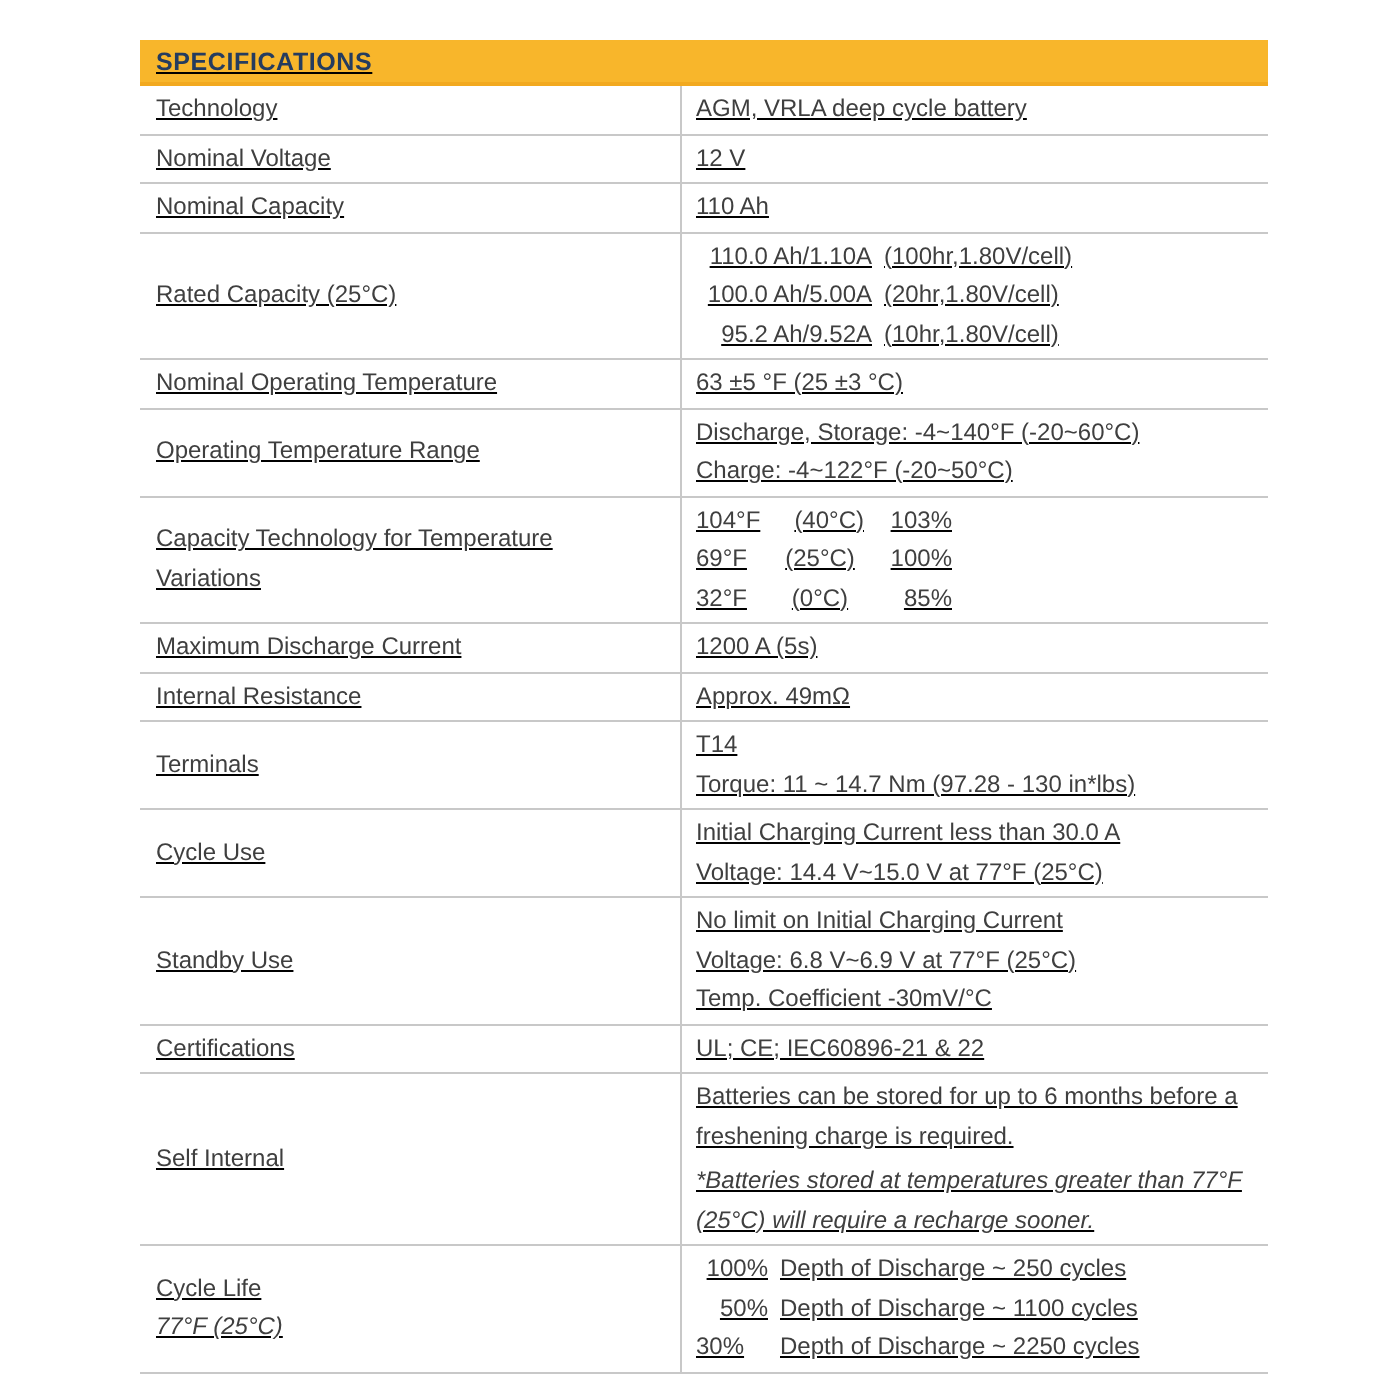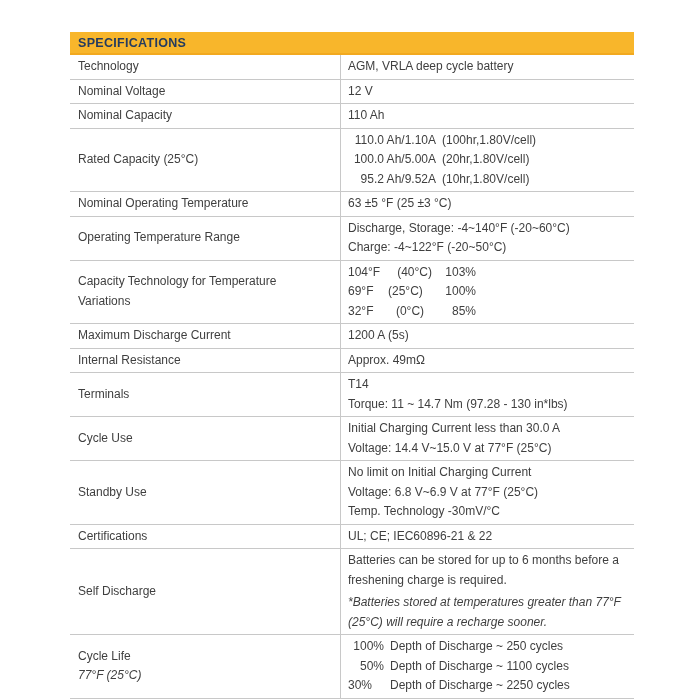--- a/index.html
+++ b/index.html
@@ -11,22 +11,23 @@
   .page {
     position: relative;
     width: 700px;
     height: 700px;
     background: #ffffff;
     overflow: hidden;
   }
   .spec-table {
     position: absolute;
     left: 70px;
-    top: 32px;
+    top: 20px;
     width: 564px;
+    text-decoration: underline;
   }
   .header-bar {
     height: 23px;
     background: var(--accent, #F8B62B);
     border-bottom: 2px solid var(--accent-dark, #F2A91F);
     display: flex;
     align-items: center;
     padding-left: 8px;
     box-sizing: border-box;
   }
@@ -146,21 +147,21 @@
             <div class="line">Capacity Technology for Temperature Variations</div>
           </div>
           <div class="cell value-cell">
             <div class="line parts">
               <span style="min-width: 34px;">104°F</span>
               <span style="min-width: 44px; text-align: right;">(40°C)</span>
               <span style="min-width: 38px; text-align: right;">103%</span>
             </div>
             <div class="line parts">
               <span style="min-width: 34px;">69°F</span>
-              <span style="min-width: 44px; text-align: left;">(25°C)</span>
+              <span style="min-width: 44px; text-align: center;">(25°C)</span>
               <span style="min-width: 38px; text-align: right;">100%</span>
             </div>
             <div class="line parts">
               <span style="min-width: 34px;">32°F</span>
               <span style="min-width: 44px; text-align: center;">(0°C)</span>
               <span style="min-width: 38px; text-align: right;">85%</span>
             </div>
           </div>
         </div>
         <div class="row">
@@ -197,34 +198,34 @@
             <div class="line">Voltage: 14.4 V~15.0 V at 77°F (25°C)</div>
           </div>
         </div>
         <div class="row">
           <div class="cell label-cell">
             <div class="line">Standby Use</div>
           </div>
           <div class="cell value-cell">
             <div class="line">No limit on Initial Charging Current</div>
             <div class="line">Voltage: 6.8 V~6.9 V at 77°F (25°C)</div>
-            <div class="line">Temp. Technology -30mV/°C</div>
+            <div class="line">Temp. Coefficient -30mV/°C</div>
           </div>
         </div>
         <div class="row">
           <div class="cell label-cell">
             <div class="line">Certifications</div>
           </div>
           <div class="cell value-cell">
             <div class="line">UL; CE; IEC60896-21 &amp; 22</div>
           </div>
         </div>
         <div class="row">
           <div class="cell label-cell">
-            <div class="line">Self Discharge</div>
+            <div class="line">Self Internal</div>
           </div>
           <div class="cell value-cell">
             <div class="line">Batteries can be stored for up to 6 months before a freshening charge is required.</div>
             <div class="line i gap">*Batteries stored at temperatures greater than 77°F (25°C) will require a recharge sooner.</div>
           </div>
         </div>
         <div class="row">
           <div class="cell label-cell">
             <div class="line">Cycle Life</div>
             <div class="line i">77°F (25°C)</div>

